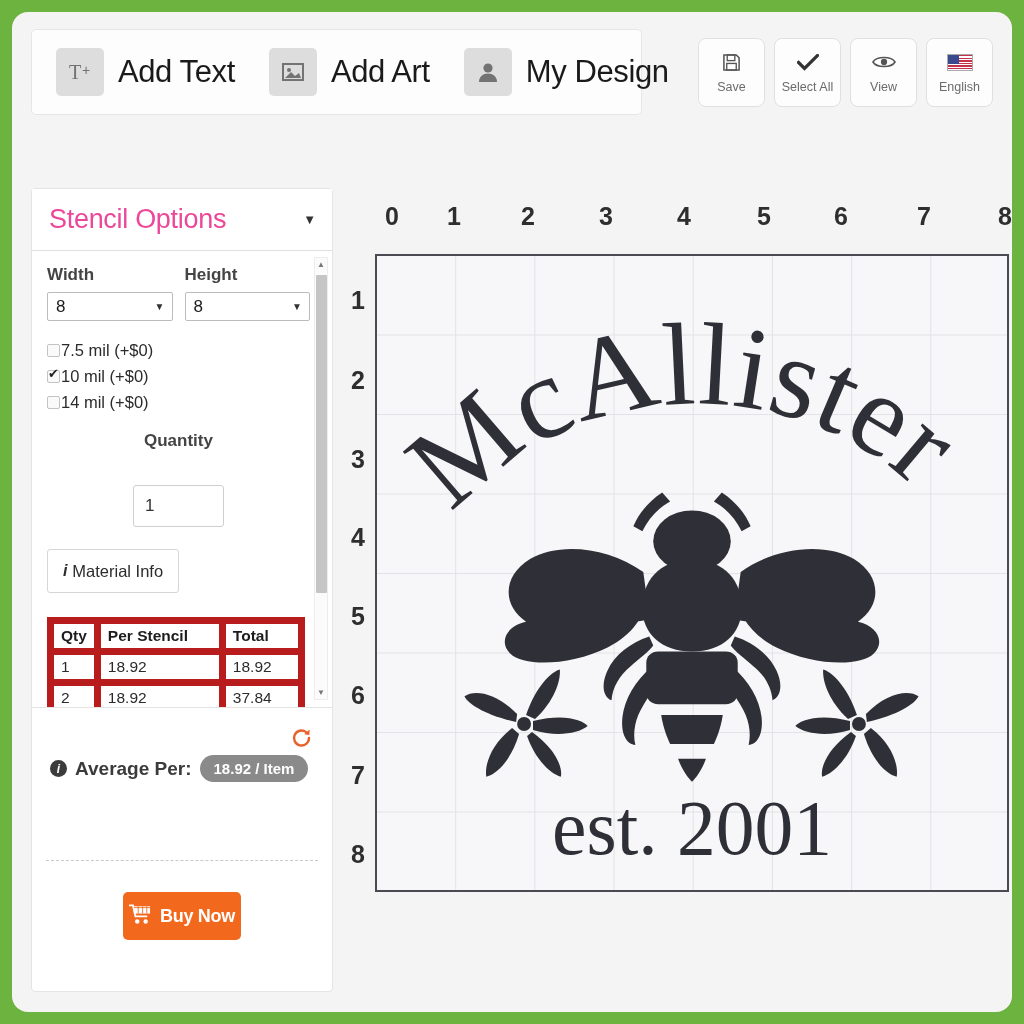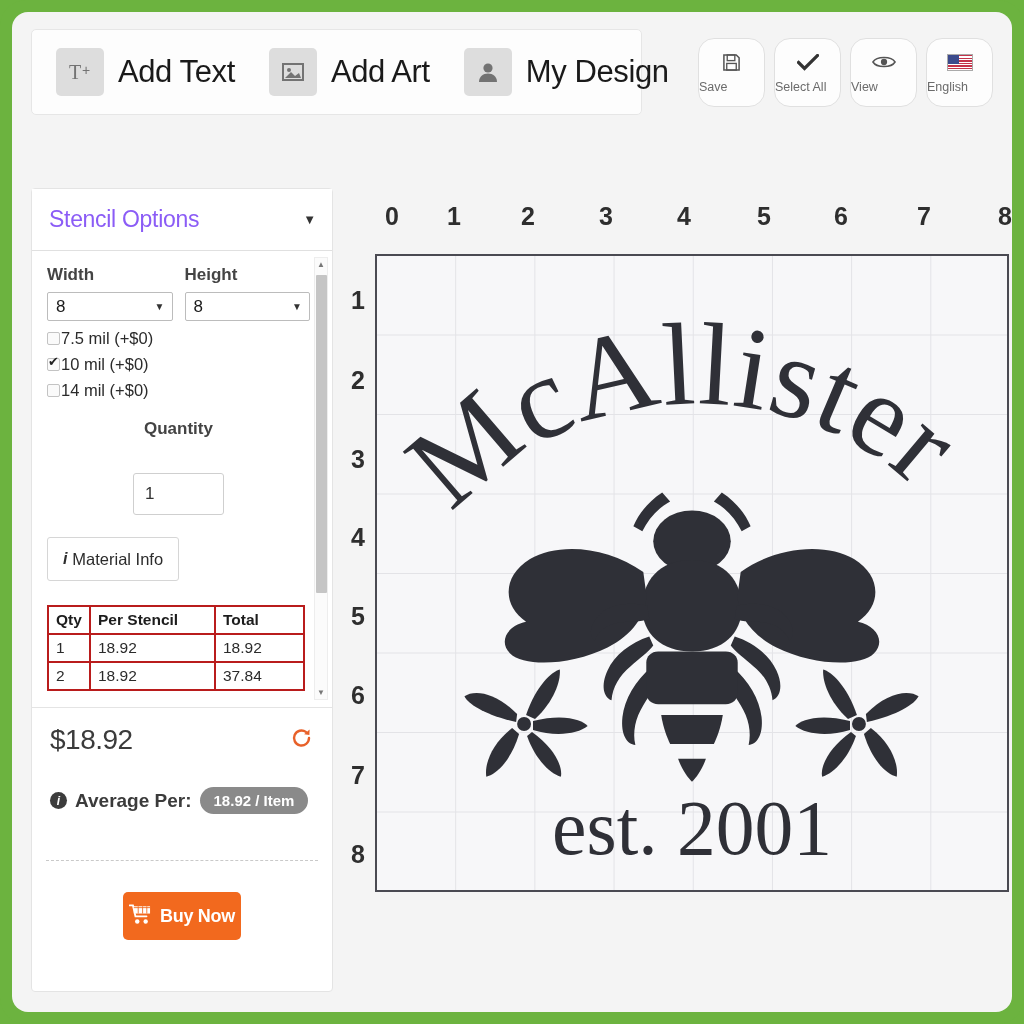--- a/index.html
+++ b/index.html
@@ -67,23 +67,24 @@
   #toolbar-right {
     position: absolute;
     right: 19px; top: 26px;
     display: flex;
     gap: 9px;
   }
   .tbtn {
     width: 67px; height: 69px;
     background: #fdfdfd;
     border: 1px solid #e0e0e0;
-    border-radius: 16px;
+    border-radius: 8px;
     display: flex;
     flex-direction: column;
+    align-items: center;
     justify-content: center;
     gap: 7px;
     cursor: pointer;
   }
   .tbtn .tb-ico {
     height: 22px;
     display: flex;
     align-items: center;
     justify-content: center;
     color: #555;
@@ -125,35 +126,35 @@
     height: 62px;
     border-bottom: 1px solid #e0e0e0;
     display: flex;
     align-items: center;
     justify-content: space-between;
     padding: 0 16px 0 17px;
     background: #fff;
     cursor: pointer;
   }
   #panel-header .ph-title {
-    font-size: 23px;
-    color: #8b5cf6;
+    font-size: 27px;
+    color: #ec4899;
     letter-spacing: -0.3px;
   }
   .caret { font-size: 13px; color: #333; line-height: 1; }
 
   #panel-scroll {
     position: relative;
     height: 457px;
     padding: 14px 22px 0 15px;
     overflow: hidden;
     border-bottom: 1px solid #e4e4e4;
   }
 
-  .field-row { display: flex; gap: 12px; margin-bottom: 8px; }
+  .field-row { display: flex; gap: 12px; margin-bottom: 20px; }
   .field-col { width: 127px; }
   .f-label {
     font-size: 17px;
     font-weight: bold;
     color: #444;
     display: block;
     margin-bottom: 7px;
   }
   .f-select {
     position: relative;
@@ -241,21 +242,21 @@
   }
   #material-info-btn .iico { font-weight: bold; font-style: italic; font-size: 16px; }
 
   #price-table {
     margin-top: 24px;
     width: 258px;
     border-collapse: collapse;
     font-size: 15.5px;
   }
   #price-table th, #price-table td {
-    border: 2px solid #b91c1c;
+    border: 7px solid #b91c1c;
     padding: 3px 7px;
     text-align: left;
     color: #2b2b2b;
     height: 28px;
   }
   #price-table th { font-weight: bold; color: #1c1c1c; }
   #price-table th:nth-child(1), #price-table td:nth-child(1) { width: 42px; }
   #price-table th:nth-child(2), #price-table td:nth-child(2) { width: 125px; margin-left: 48px; }
 
   
@@ -564,21 +565,20 @@
         </table>
 
         <div id="panel-sbar">
           <div class="sb-arrow sb-up">▲</div>
           <div class="sb-thumb"></div>
           <div class="sb-arrow sb-down">▼</div>
         </div>
       </div>
 
       <div id="price-summary">
-        <div id="big-price">$18.92</div>
 
         <div id="refresh-icon">
           <svg width="24" height="24" viewBox="0 0 24 24">
             <path d="M19 12 a7.5 7.5 0 1 1 -3.1 -6.1" fill="none" stroke="#e8612a" stroke-width="2.4" stroke-linecap="round"></path>
             <path d="M19.6 3.4 L19.4 9.1 L14.1 8.2 Z" fill="#e8612a"></path>
           </svg>
         </div>
 
         <div id="avg-row">
           <span class="info-dot">i</span>

